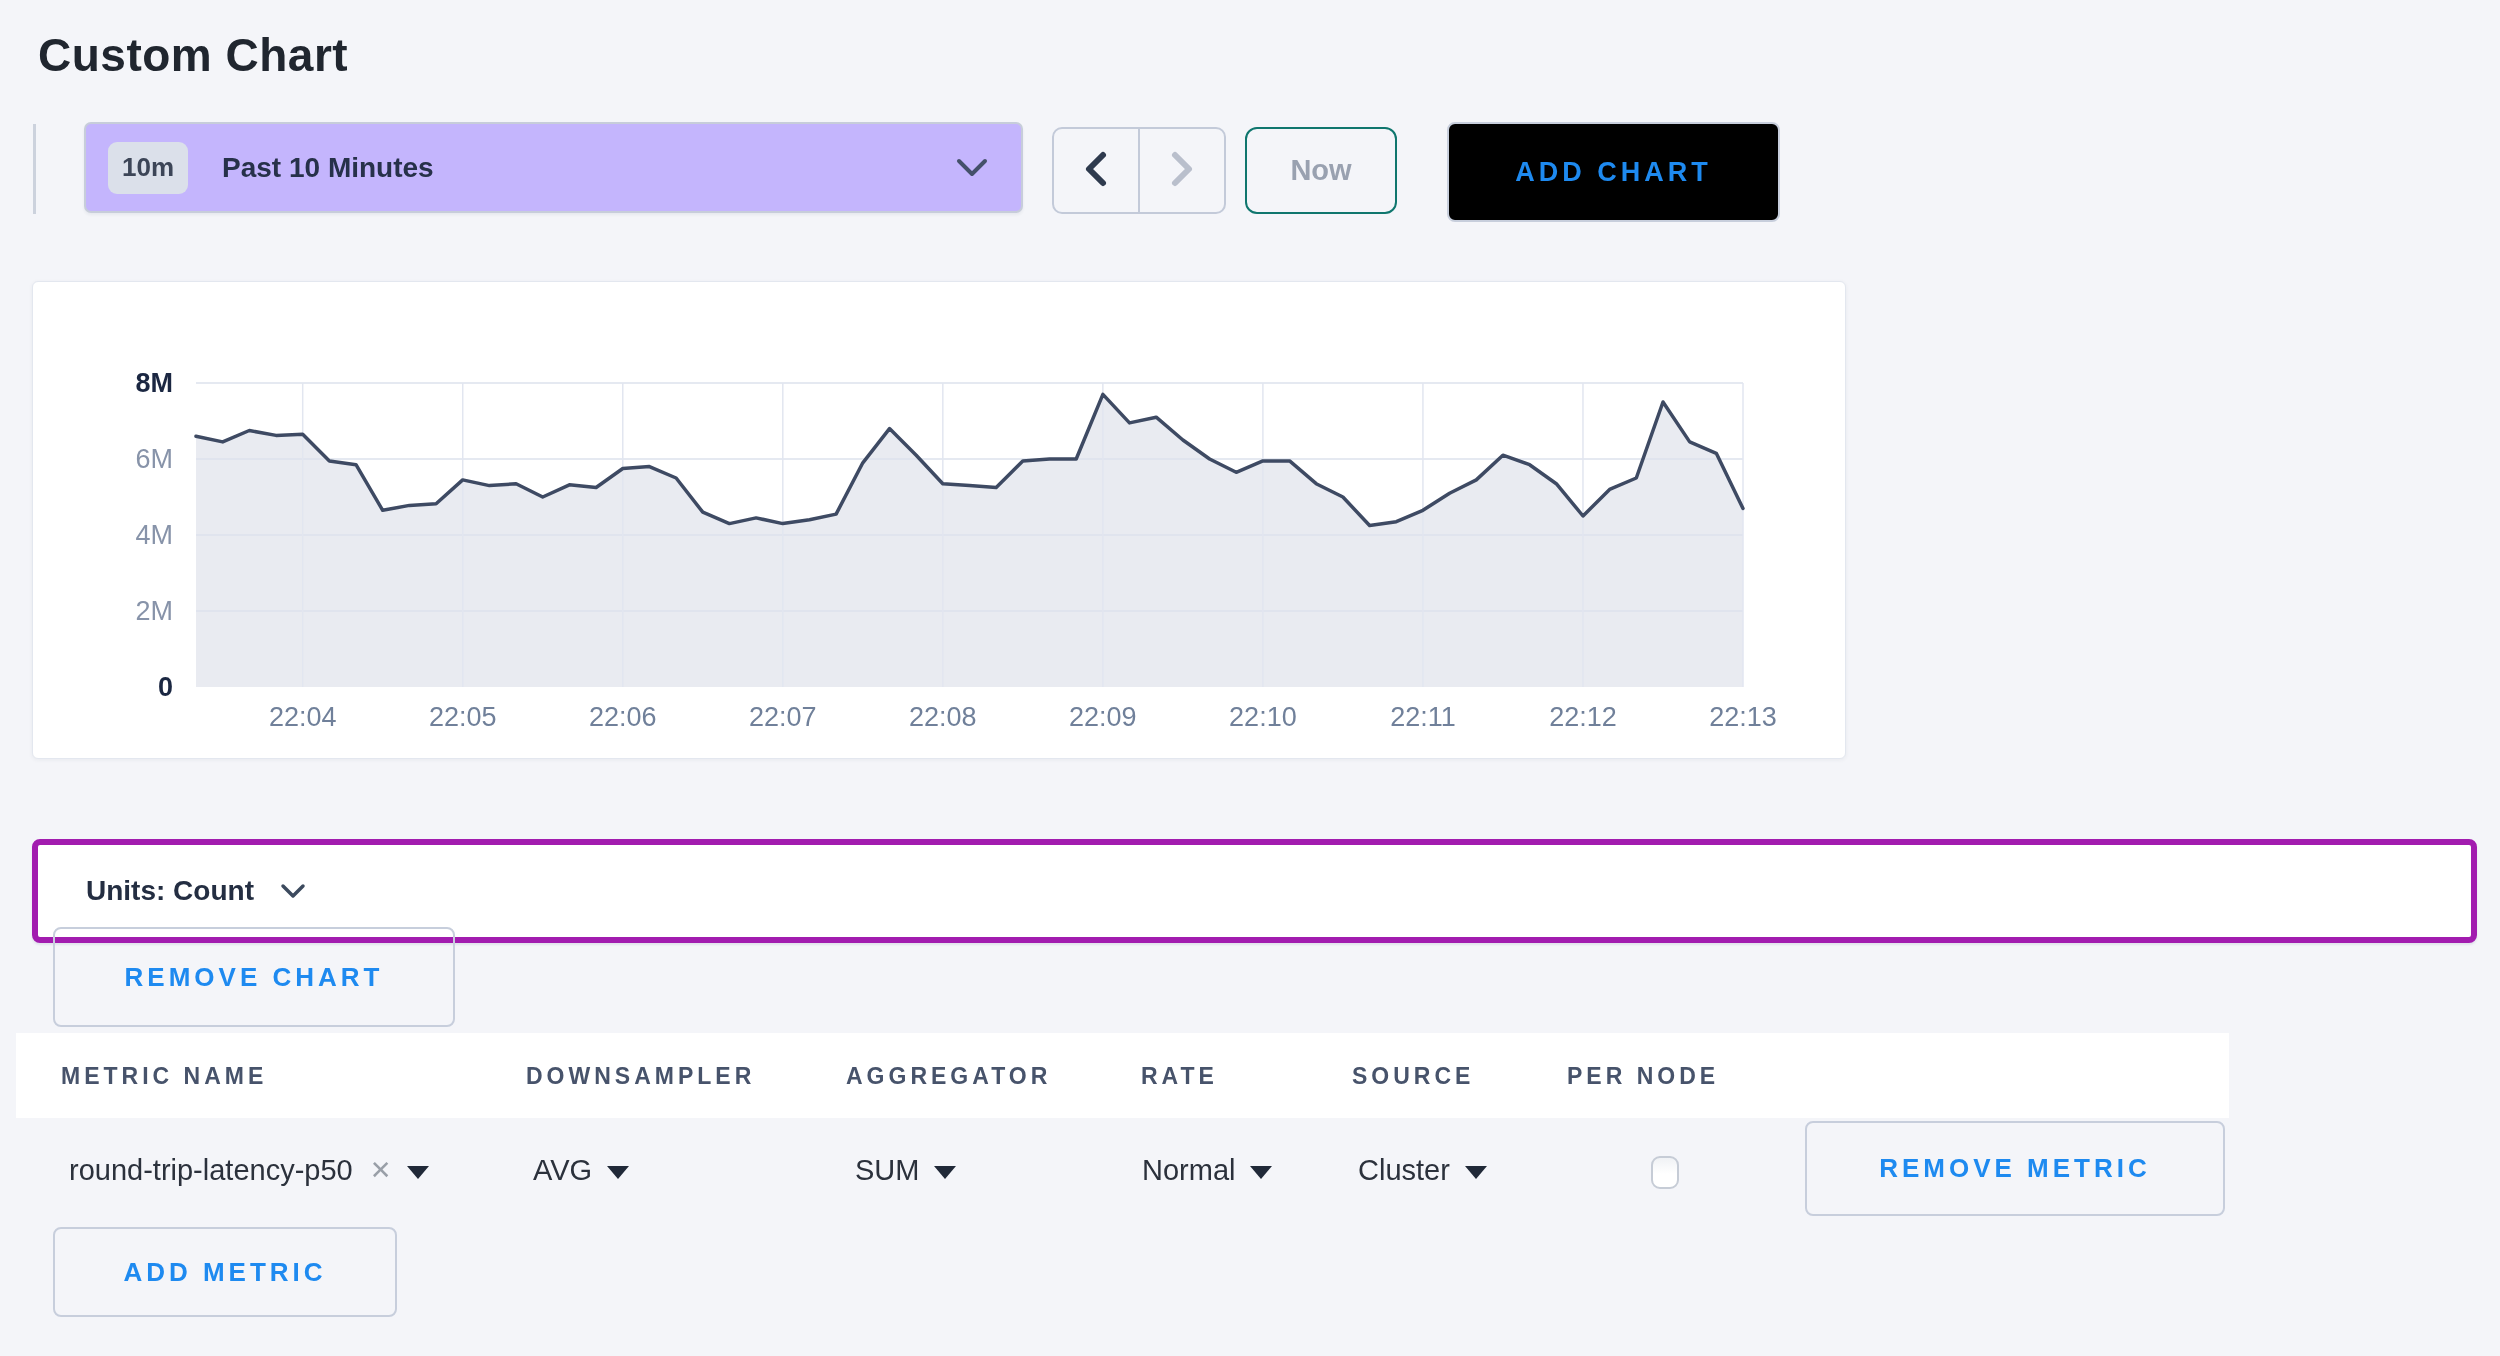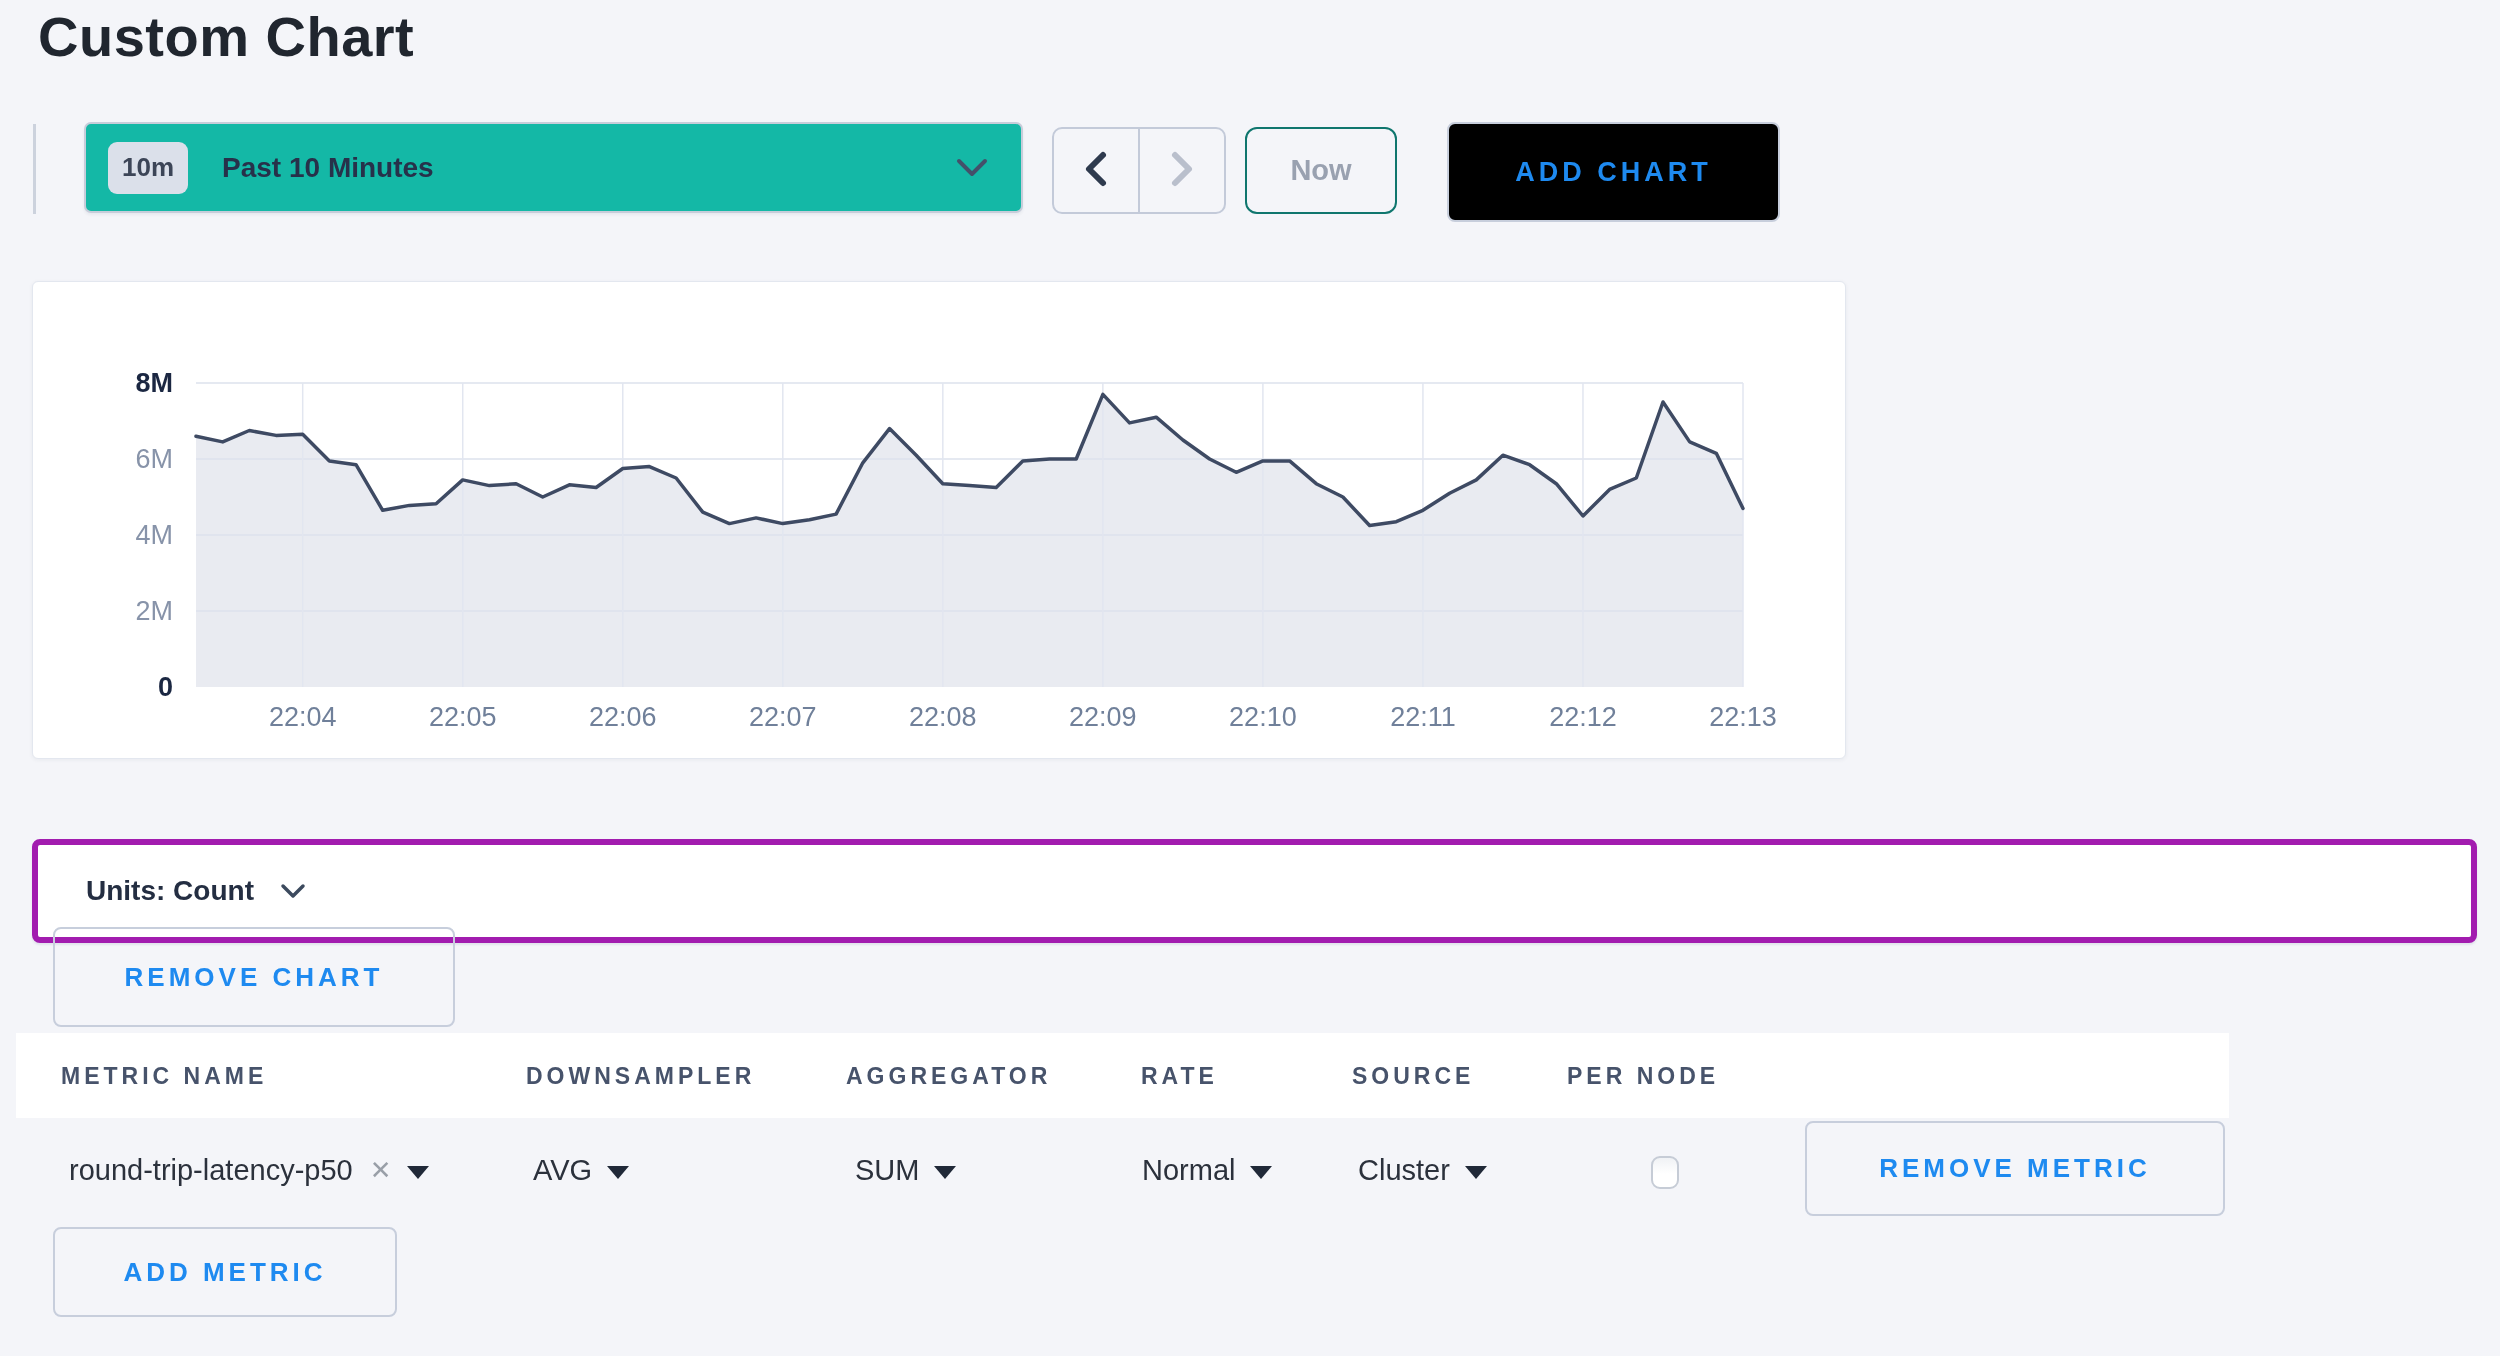--- a/index.html
+++ b/index.html
@@ -5,26 +5,26 @@
   html,body{margin:0;padding:0;background:#f4f5f9;}
   *{box-sizing:border-box;}
   .page{
     position:relative;width:2500px;height:1356px;overflow:hidden;
     background:#f4f5f9;
     font-family:"Liberation Sans","DejaVu Sans",sans-serif;
     color:#27303f;
   }
   .abs{position:absolute;}
   .page-title{
-    left:38px;top:4px;font-size:56px;font-weight:600;color:#20262f;letter-spacing:.5px;
+    left:38px;top:28px;font-size:46px;font-weight:600;color:#20262f;letter-spacing:.5px;
   }
   .left-rule{left:33px;top:124px;width:3px;height:90px;background:#ccd2dd;}
   
   .time-dropdown{
-    left:84px;top:122px;width:939px;height:91px;background:#14b8a6;
+    left:84px;top:122px;width:939px;height:91px;background:#c4b5fd;
     border:2px solid #c7cdda;border-radius:7px;
     display:flex;align-items:center;
     box-shadow:0 2px 3px rgba(60,70,95,.07);
   }
   .time-badge{
     margin-left:22px;height:52px;min-width:70px;padding:0 14px;
     background:#dbe0ea;border-radius:9px;
     display:flex;align-items:center;justify-content:center;
     font-size:26px;font-weight:700;color:#3c4557;
   }

